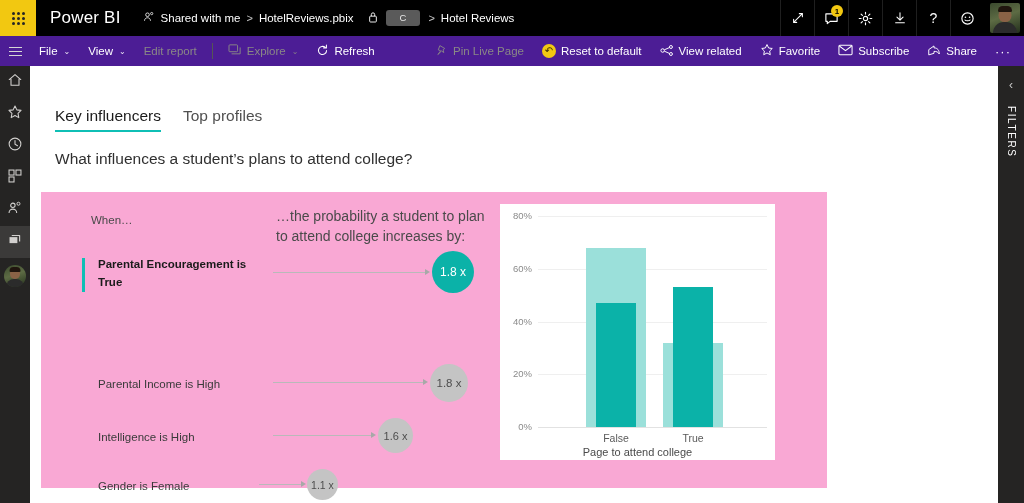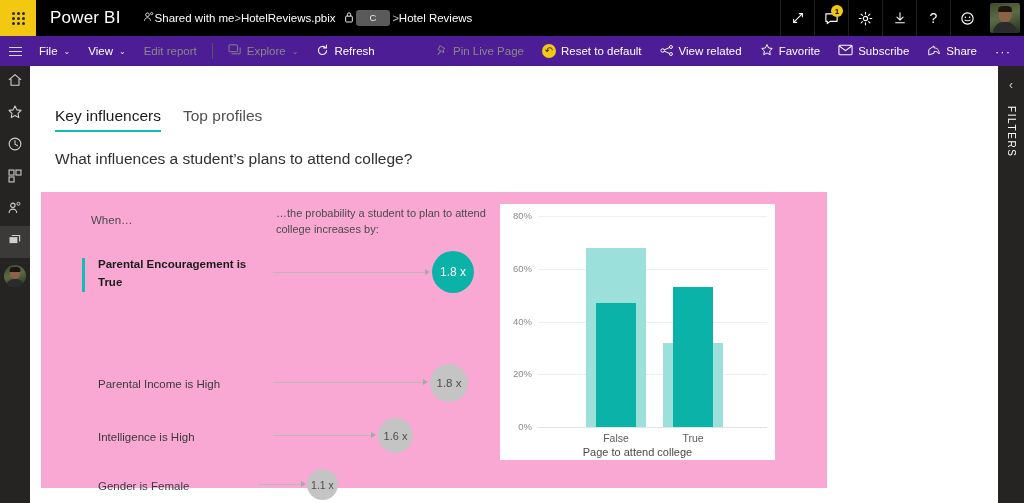--- a/index.html
+++ b/index.html
@@ -23,21 +23,21 @@
     display: grid; grid-template-columns: repeat(3, 3px);
     grid-template-rows: repeat(3, 3px); gap: 2px;
   }
   .waffle-grid i { display: block; width: 3px; height: 3px; background: #262626; border-radius: 50%; }
   #brand-title {
     color: #ffffff; font-size: 17px; font-weight: 400;
     margin-left: 14px; letter-spacing: .2px; white-space: nowrap;
   }
   #breadcrumb {
     display: flex; align-items: center; margin-left: 22px;
-    color: #ffffff; font-size: 11.5px; white-space: nowrap;
+    color: #ffffff; font-size: 11.5px; gap: 6px; white-space: nowrap;
   }
   #breadcrumb .crumb { cursor: pointer; }
   #breadcrumb .sep { color: #c8c8c8; font-size: 11px; }
   .icon-sm { display: inline-block; vertical-align: middle; }
   #bookmark-pill {
     background: #5a5a5a; color: #e8e8e8; font-size: 9.5px;
     padding: 3px 14px; border-radius: 3px; cursor: pointer;
     line-height: 1; margin: 0 2px;
   }
   #header-actions {
@@ -143,21 +143,21 @@
     position: absolute; top: 126px; left: 11px; width: 786px; height: 296px;
     background: #f9a8d4;
   }
 
   #when-label {
     position: absolute; top: 22px; left: 50px;
     font-size: 11.5px; color: #4a4a4a;
   }
   #prob-label {
     position: absolute; top: 14px; left: 235px; width: 210px;
-    font-size: 11px; color: #4a4a4a; line-height: 1.45;
+    font-size: 14px; color: #4a4a4a; line-height: 1.45;
   }
 
   .influencer-row { position: absolute; left: 0; width: 440px; }
   .sel-bar {
     position: absolute; left: 41px; top: 2px; width: 3px; height: 34px;
     background: #0FBFB5;
   }
   .inf-label {
     position: absolute; left: 57px; top: 0; width: 175px;
     font-size: 11.5px; color: #3a3a3a; line-height: 1.55;

